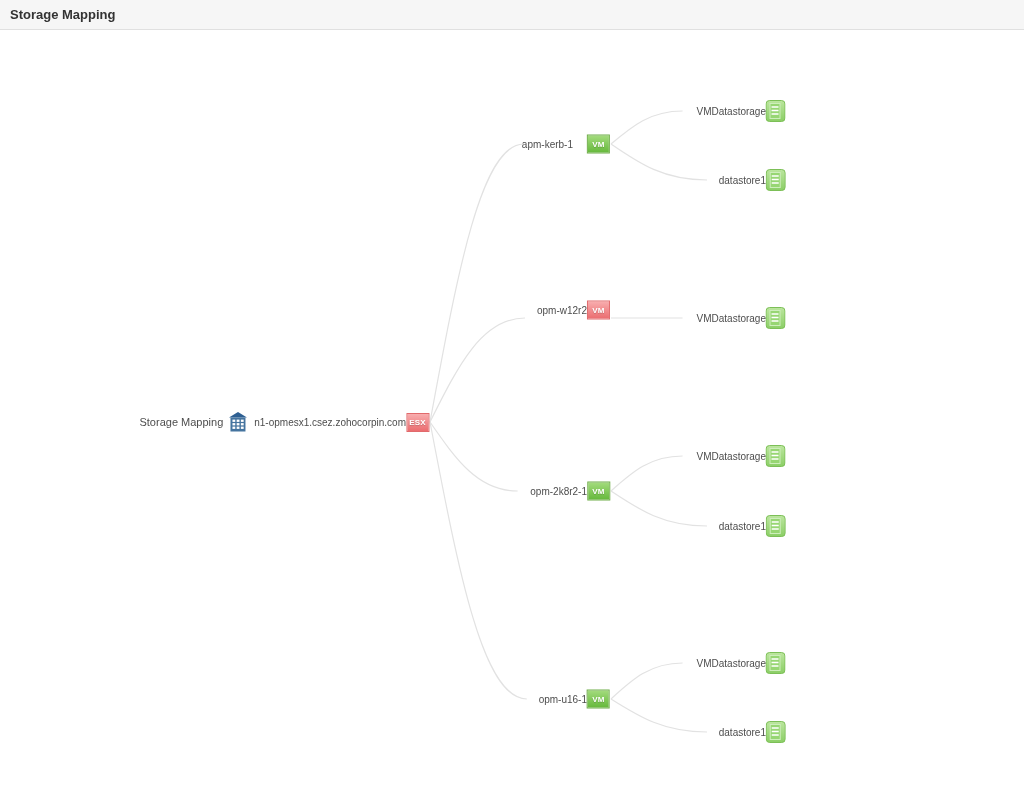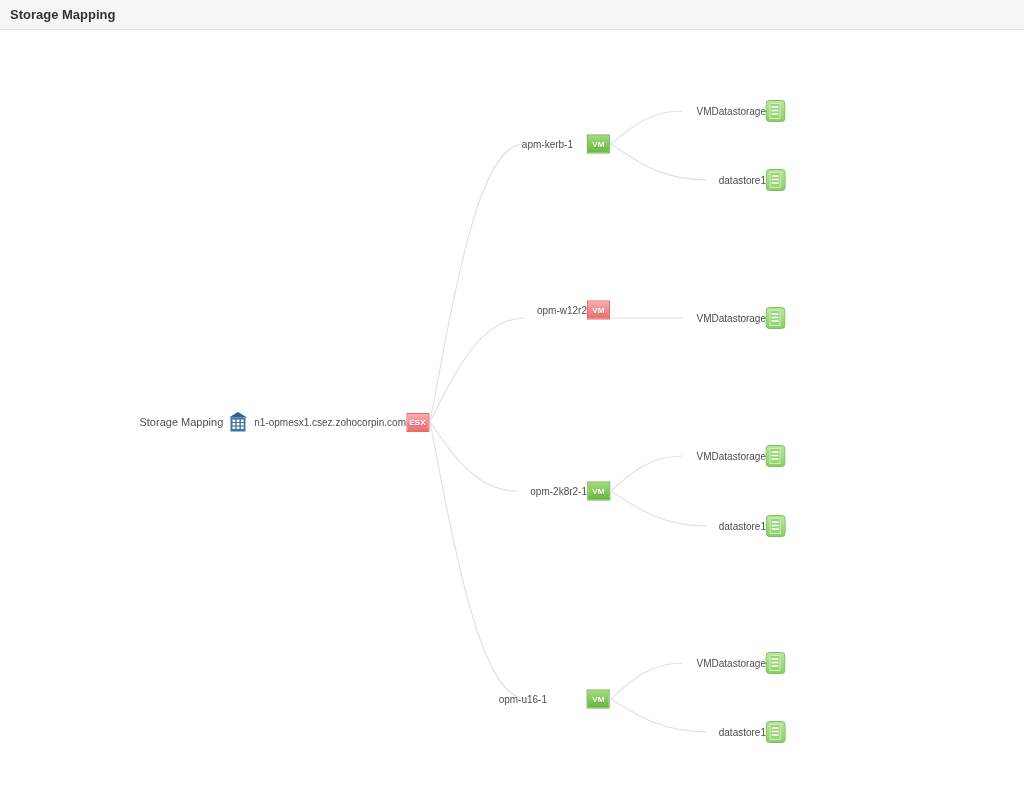--- a/index.html
+++ b/index.html
@@ -84,21 +84,21 @@
         <span class="badge green">VM</span>
       </div>
       <div class="node" style="left: 610px; top: 310px;">
         <span class="nlabel">opm-w12r2</span>
         <span class="badge red">VM</span>
       </div>
       <div class="node" style="left: 610px; top: 491px; text-align: right;">
         <span class="nlabel">opm-2k8r2-1</span>
         <span class="badge green">VM</span>
       </div>
-      <div class="node" style="left: 610px; top: 699px; gap: 40px;">
+      <div class="node" style="left: 610px; top: 699px;">
         <span class="nlabel">opm-u16-1</span>
         <span class="badge green">VM</span>
       </div>
       <div class="node" style="left: 786px; top: 111px;">
         <span class="nlabel">VMDatastorage</span>
         <svg width="20" height="22" viewBox="0 0 20 22">
           <defs>
             <linearGradient id="dsg1" x1="0" y1="0" x2="0" y2="1">
               <stop offset="0" stop-color="#bce69f"></stop>
               <stop offset="1" stop-color="#8bce66"></stop>

